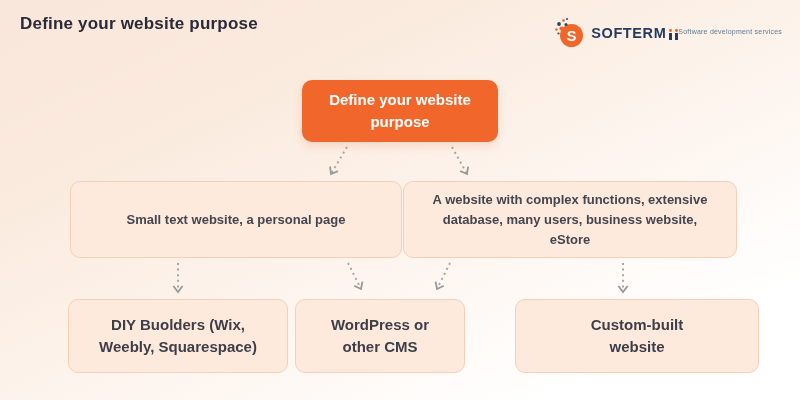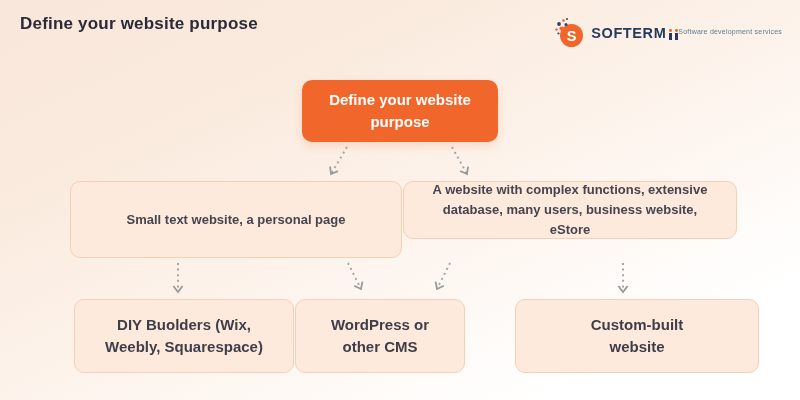--- a/index.html
+++ b/index.html
@@ -92,32 +92,32 @@
   }
   .node-branch {
     background: #fdeadd;
     border: 1px solid #f6d0b6;
     color: #45454f;
     font-size: 13px;
     font-weight: 600;
     line-height: 20px;
   }
   .node-branch-left  { left: 70px;  top: 181px; width: 332px; height: 77px; padding: 16px 24px; }
-  .node-branch-right { left: 403px; top: 181px; width: 334px; height: 58px; padding: 0 20px; }
+  .node-branch-right { left: 403px; top: 181px; width: 334px; height: 77px; padding: 0 20px; }
   .node-leaf {
     background: #fdeadd;
     border: 1px solid #f6d0b6;
     color: #3e3e49;
     font-size: 15px;
     font-weight: 700;
     line-height: 22px;
     top: 299px;
     height: 74px;
   }
-  .node-leaf-1 { left: 74px;  width: 220px; padding: 0 18px; }
+  .node-leaf-1 { left: 68px;  width: 220px; padding: 0 18px; }
   .node-leaf-2 { left: 295px; width: 170px; padding: 0 24px; }
   .node-leaf-3 { left: 515px; width: 244px; }
   .node-leaf-3 .clamp { max-width: 130px; }
   
   .edges {
     position: absolute;
     left: 0; top: 0;
     z-index: 1;
     pointer-events: none;
   }

